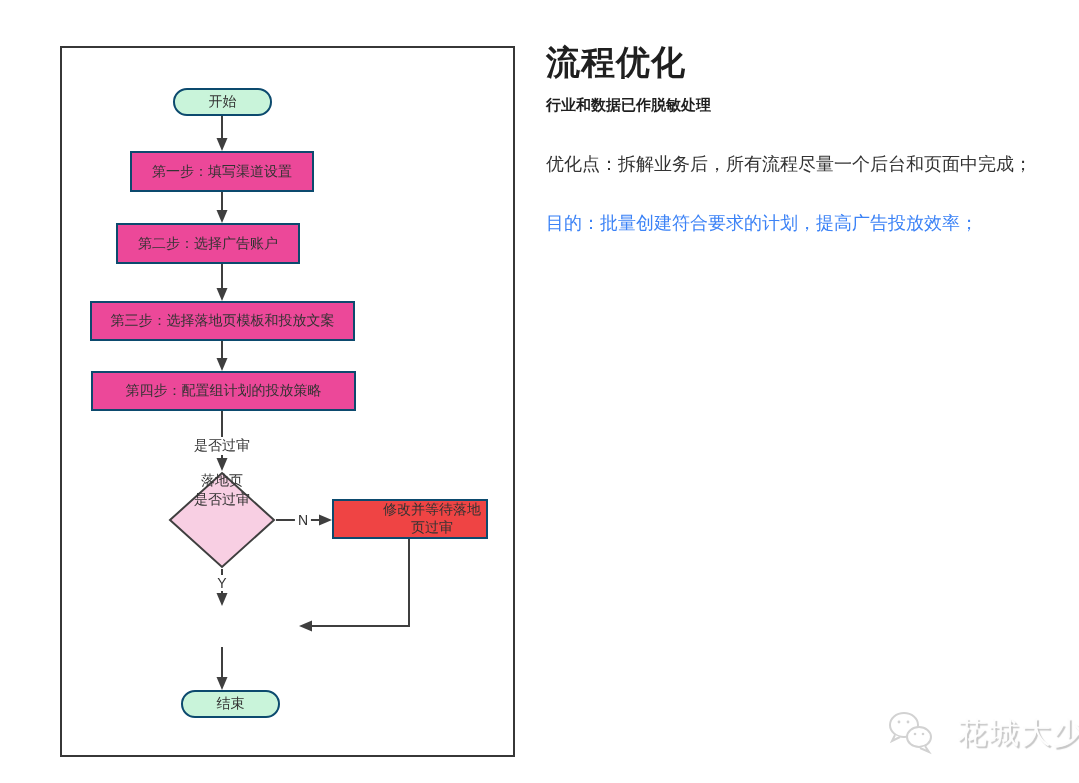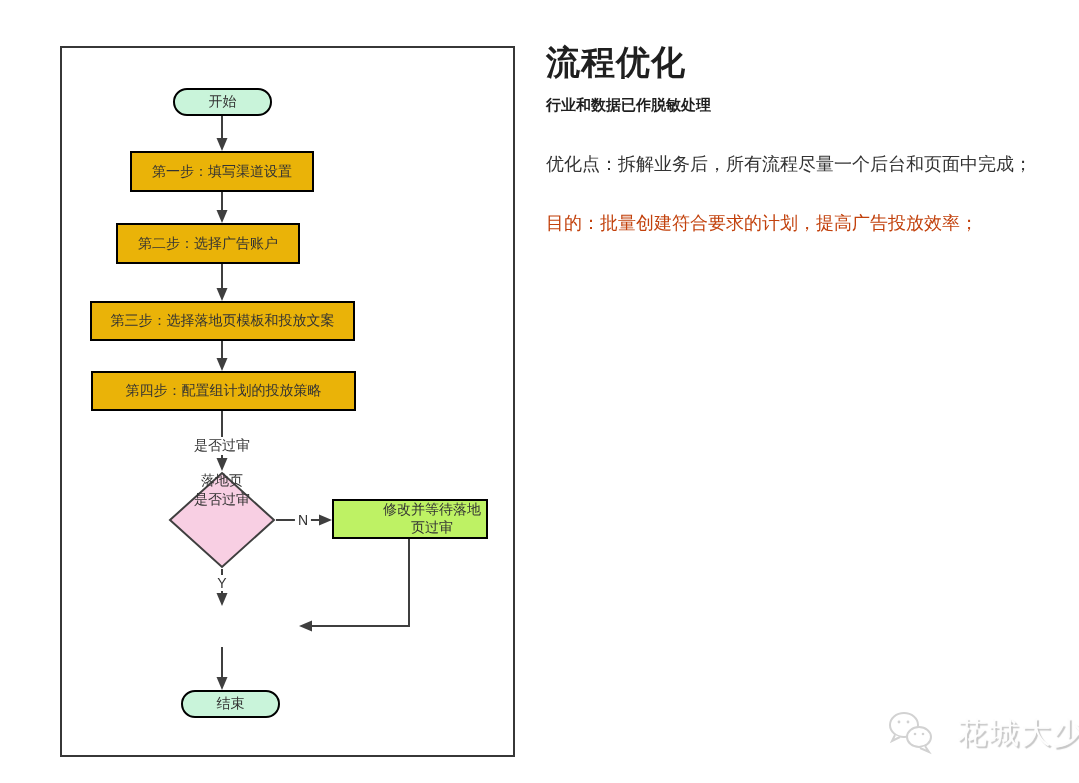--- a/index.html
+++ b/index.html
@@ -34,33 +34,33 @@
   }
   svg.connectors path, svg.connectors polyline {
     fill: none; stroke: #3f3f3f; stroke-width: 2;
   }
   svg.connectors polygon { fill: #3f3f3f; stroke: none; }
 
   
   .node {
     position: absolute;
     box-sizing: border-box;
-    border: 2px solid #000000;
+    border: 2px solid #0c4a6e;
     display: flex;
     align-items: center;
     justify-content: center;
     font-size: 14px;
     color: #333333;
     text-align: center;
     z-index: 2;
     background: #ffffff;
   }
   .terminal { background: #c9f4da; border-radius: 15px; }
-  .step     { background: #eab308; }
-  .process  { background: #bef264; padding-left: 44px; }
+  .step     { background: #ec4899; }
+  .process  { background: #ef4444; padding-left: 44px; }
 
   .node-start { left: 173px; top: 88px;  width: 99px;  height: 28px; }
   .node-step1 { left: 130px; top: 151px; width: 184px; height: 41px; }
   .node-step2 { left: 116px; top: 223px; width: 184px; height: 41px; }
   .node-step3 { left: 90px;  top: 301px; width: 265px; height: 40px; }
   .node-step4 { left: 91px;  top: 371px; width: 265px; height: 40px; }
   .node-fail  { left: 332px; top: 499px; width: 156px; height: 40px; }
   .node-batch { left: 146px; top: 606px; width: 152px; height: 41px; }
   .node-end   { left: 181px; top: 690px; width: 99px;  height: 28px; }
 
@@ -106,21 +106,21 @@
     position: absolute; left: 0; top: 96px;
     font-size: 15px; font-weight: bold; color: #1f1f1f;
     white-space: nowrap;
   }
   .panel-para1 {
     position: absolute; left: 0; top: 152px;
     font-size: 18px; color: #333333; white-space: nowrap;
   }
   .panel-para2 {
     position: absolute; left: 0; top: 211px;
-    font-size: 18px; color: #c2410c; white-space: nowrap;
+    font-size: 18px; color: #3b82f6; white-space: nowrap;
   }
 
   
   .watermark {
     position: absolute; left: 884px; top: 708px;
     display: flex; align-items: center;
     z-index: 2;
     gap: 17px;
   }
   .watermark-icon { width: 52px; height: 50px; }

